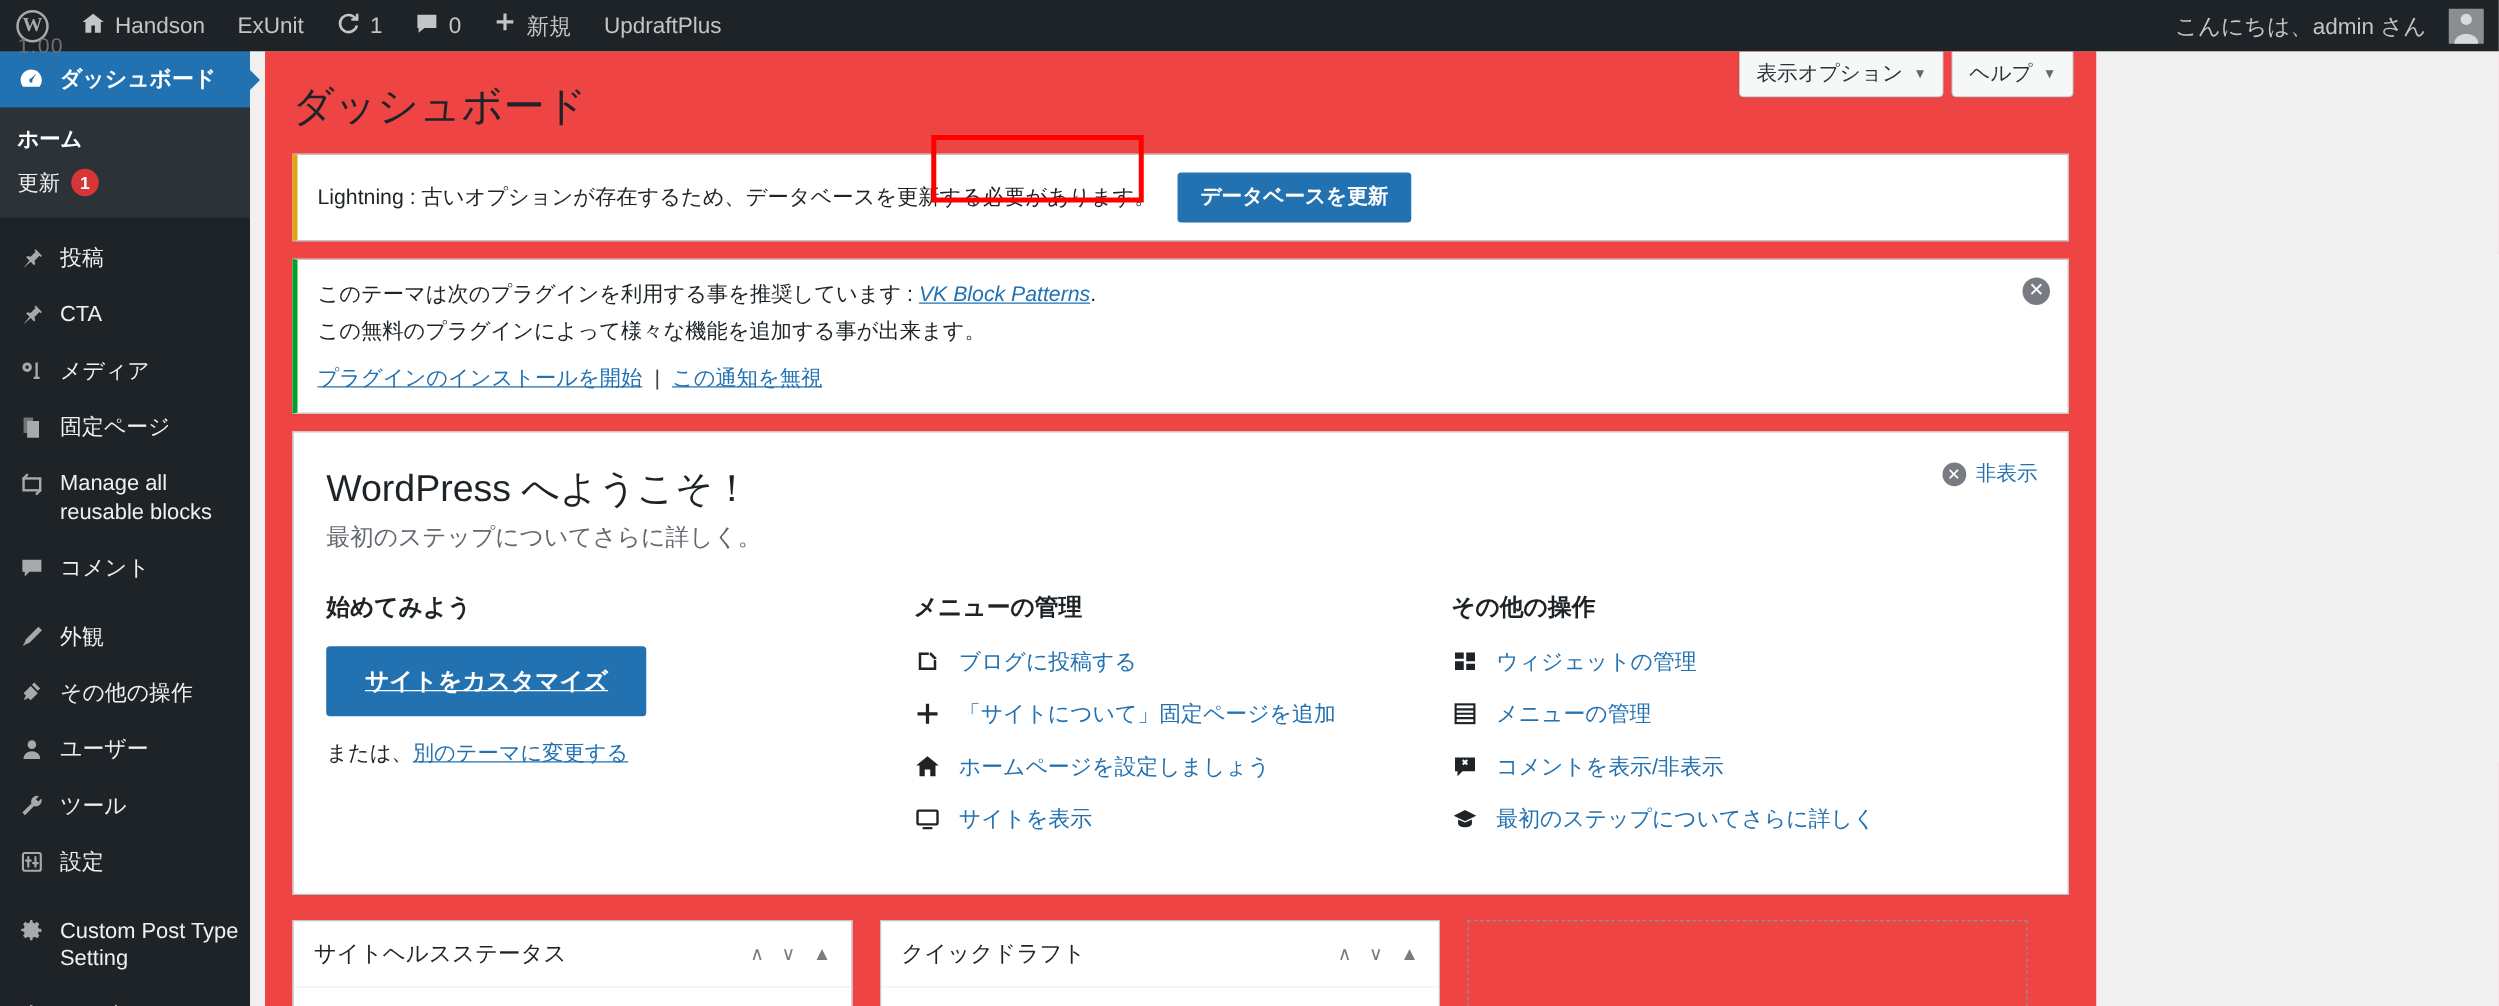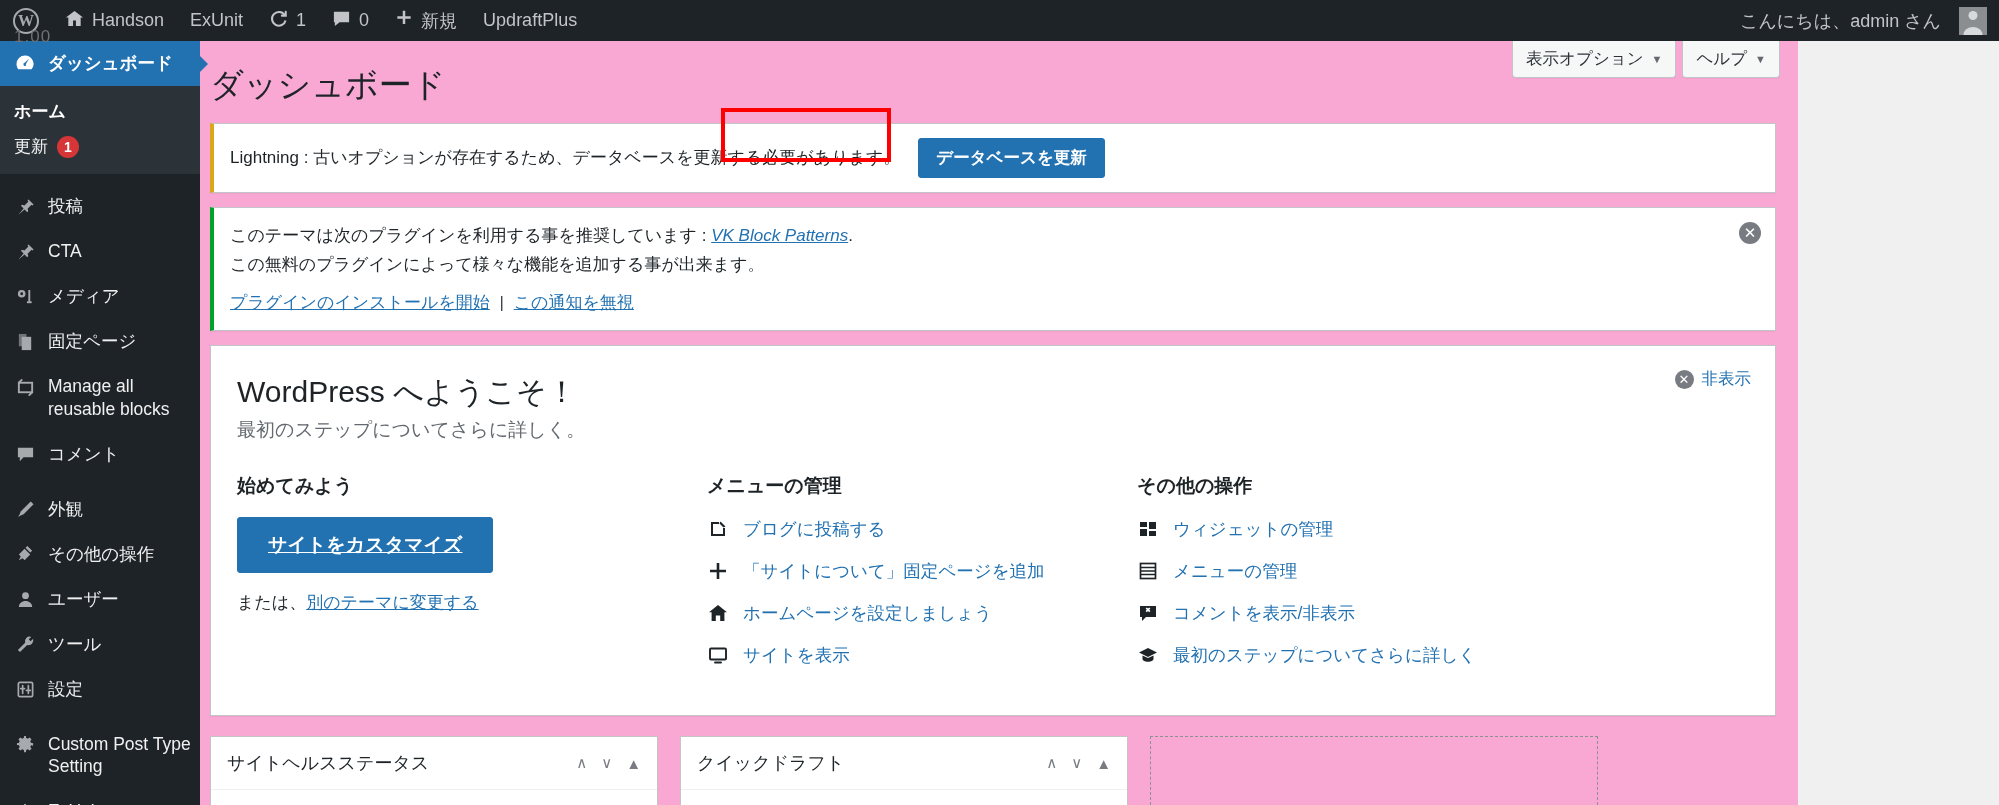--- a/index.html
+++ b/index.html
@@ -90,36 +90,36 @@
     width: 22px; min-width: 22px; height: 22px;
     display: flex; align-items: center; justify-content: center;
     color: #a7aaad; flex-shrink: 0; margin-top: 1px;
   }
   .menu-item.current .mi-icon { color: #fff; }
   .mi-label { flex: 1; }
   .submenu { background: #2c3338; padding: 8px 0 10px 0; }
   .submenu-item {
     padding: 6px 0 6px 14px;
     font-size: 17px; color: #f0f0f1;
-    cursor: pointer; display:flex; align-items:center; gap:9px;
+    cursor: pointer; display:flex; align-items:flex-start; gap:9px;
   }
   .submenu-item.current { font-weight: bold; color: #fff; }
   .upd-badge {
     background: #d63638; color: #fff;
     border-radius: 11px; min-width: 22px; height: 22px;
     display: inline-flex; align-items: center; justify-content: center;
     font-size: 14px; font-weight: bold; padding: 0 7px;
   }
   .menu-sep { height: 10px; }
 
   
   #content {
-    position: absolute; top: 41px; left: 188px;
-    width: 1610px; height: 764px;
-    background: #f9a8d4;
+    position: absolute; top: 41px; left: 212px;
+    width: 1465px; height: 764px;
+    background: #ef4444;
     overflow: hidden;
   }
   .content-inner { padding: 12px 22px 0 22px; }
 
   .screen-meta {
     position: absolute; top: 0px; right: 18px;
     display: flex; gap: 6px; z-index: 20;
   }
   .meta-btn {
     background: #f6f7f7; border: 1px solid #c3c4c7;

